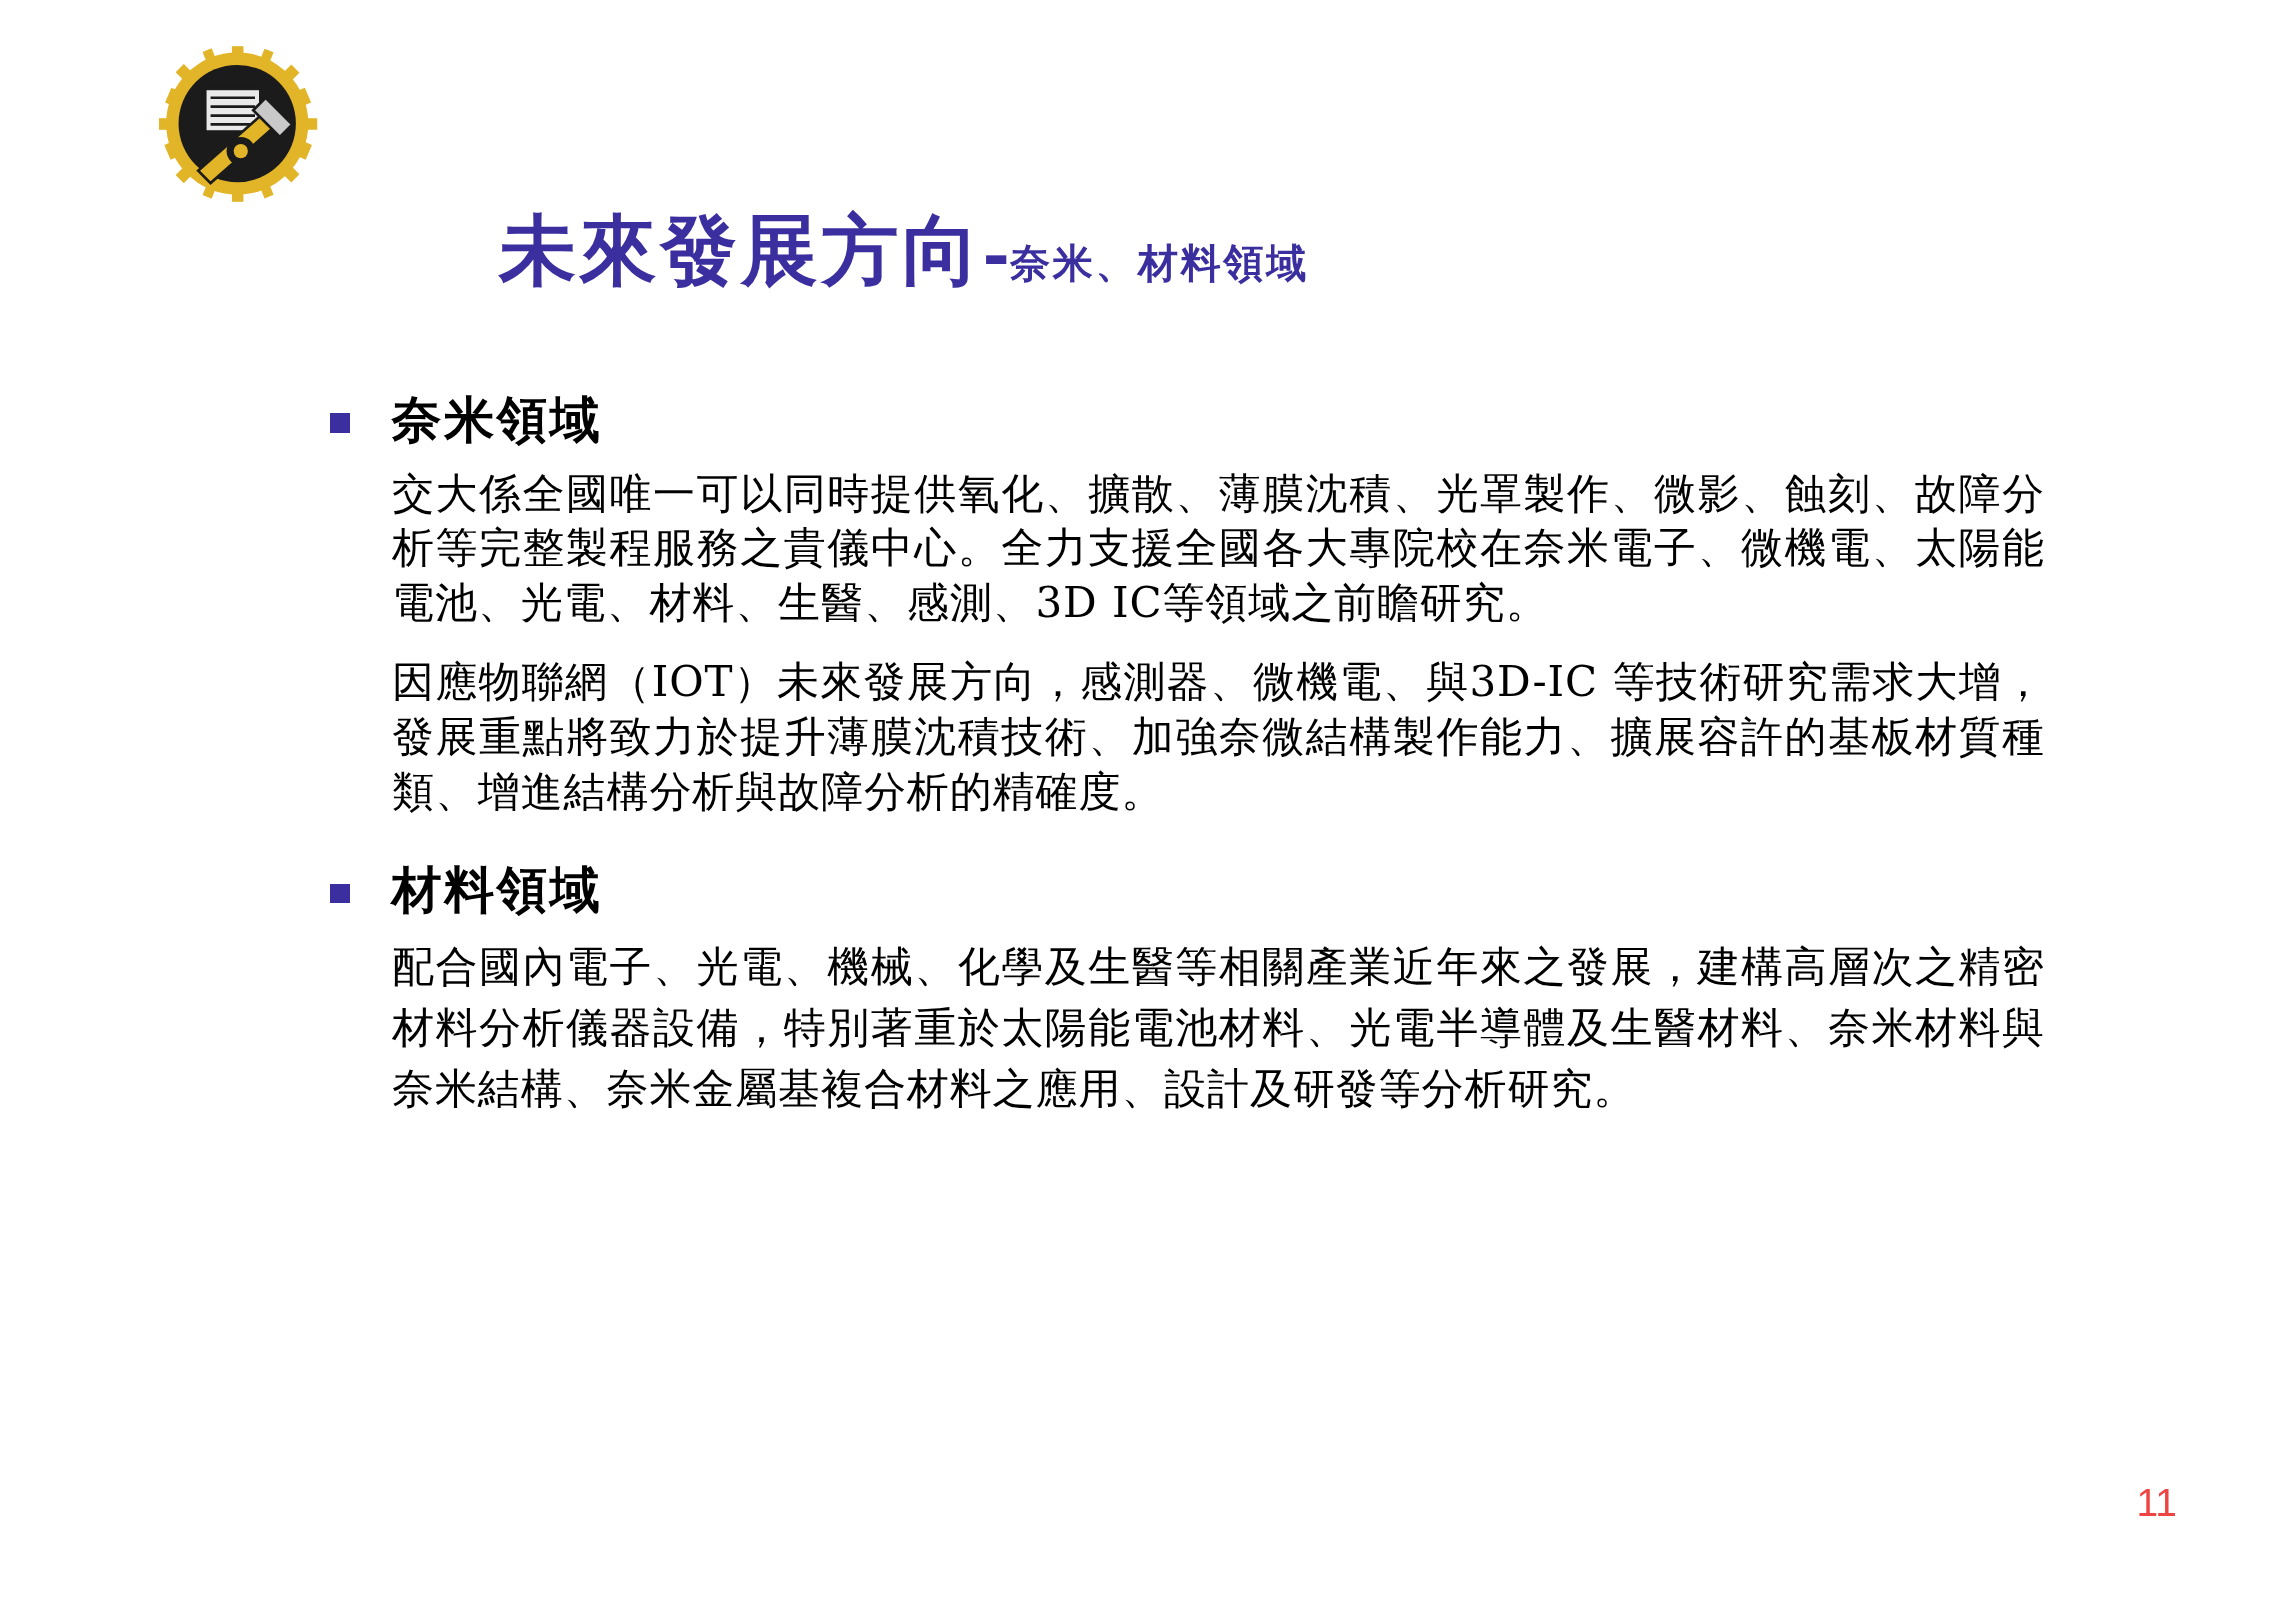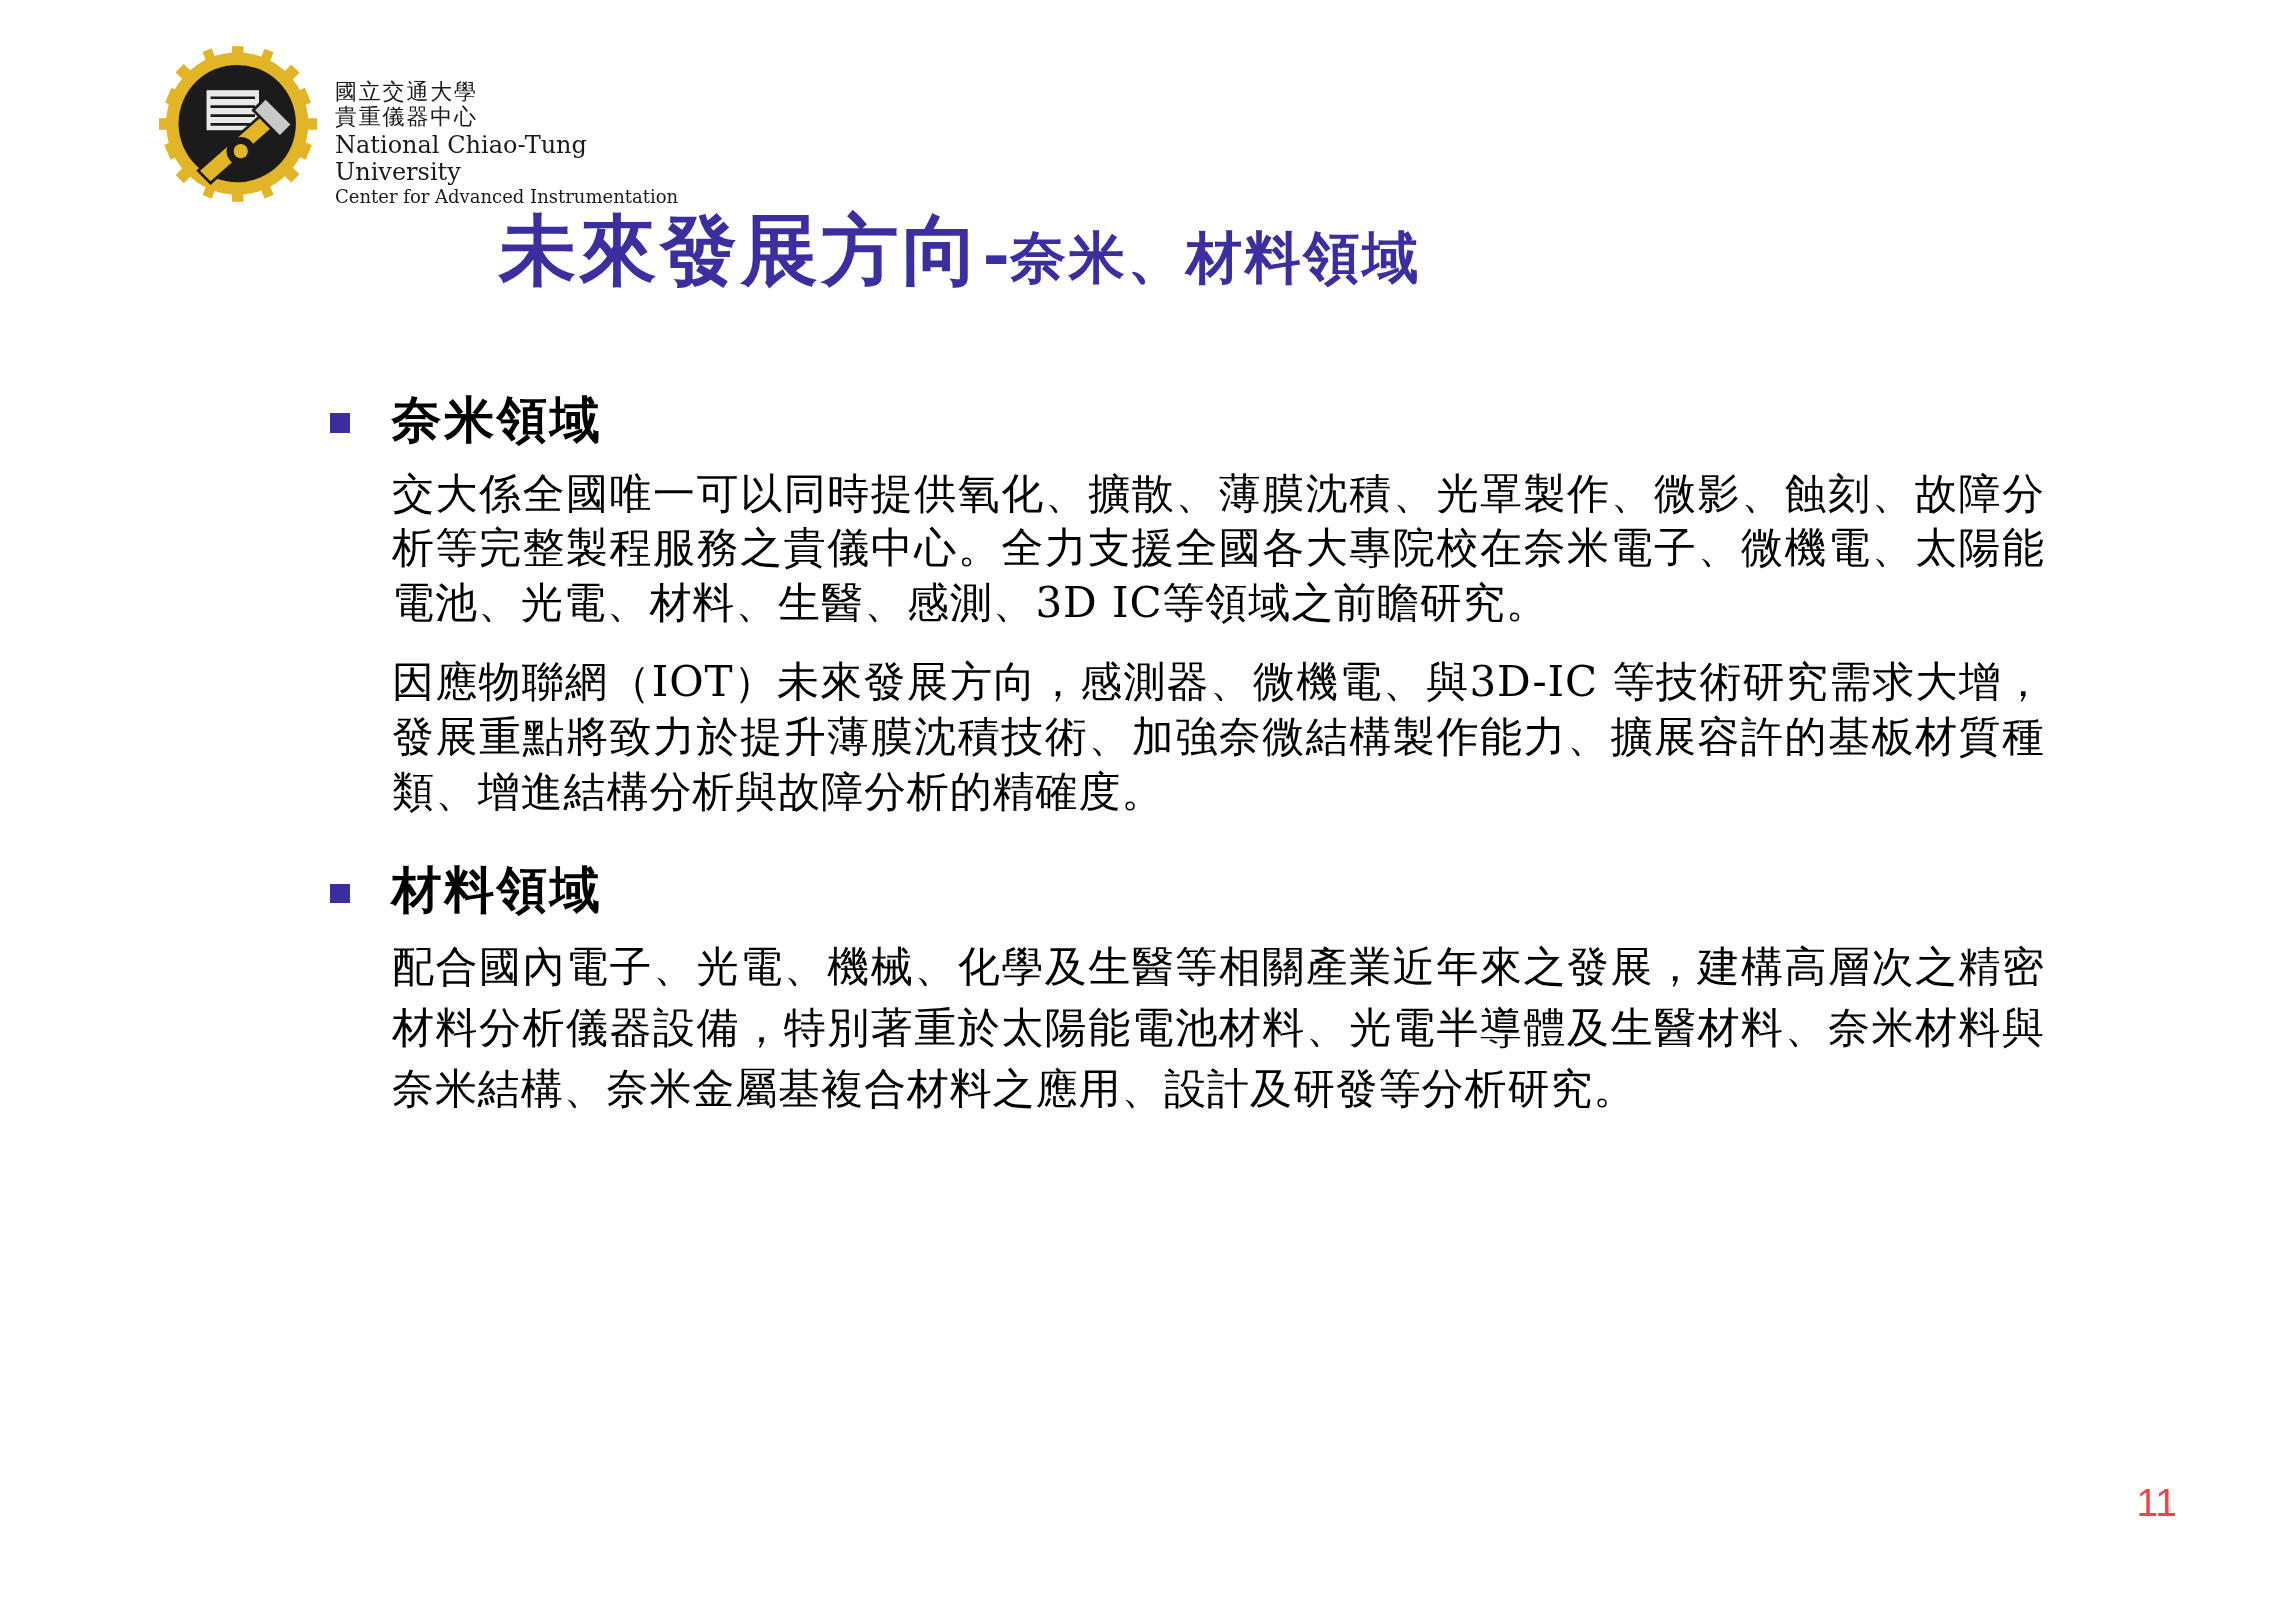--- a/index.html
+++ b/index.html
@@ -73,21 +73,21 @@
     letter-spacing: 3.6px;
   }
   #slide-title .dash {
     font-family: "DejaVu Serif", "Liberation Serif", serif;
     font-weight: bold;
     font-size: 66px;
   }
   #slide-title .small {
     font-family: Liberation Mono, monospace;
     font-weight: bold;
-    font-size: 56px;
+    font-size: 40px;
     letter-spacing: 2.7px;
   }
 
   
   #content {
     position: absolute;
     left: 330px;
     top: 392px;
     width: 1738px;
   }
@@ -179,26 +179,20 @@
           <line x1="58" y1="78" x2="108" y2="78"></line>
           <line x1="58" y1="88" x2="108" y2="88"></line>
         </g>
         <path d="M44 140 L128 66 L142 80 L58 154 Z" fill="#e2b528" stroke="#1b1b1b" stroke-width="3"></path>
         <path d="M120 58 L150 88 L136 102 L106 72 Z" fill="#c9c9c9" stroke="#1b1b1b" stroke-width="3"></path>
         <circle cx="92" cy="118" r="16" fill="#1b1b1b"></circle>
         <circle cx="92" cy="118" r="8" fill="#e2b528"></circle>
       </g>
     </svg>
   </div>
-  <div id="logo-text">
-    <span class="zh">國立交通大學</span>
-    <span class="zh">貴重儀器中心</span>
-    <span class="en1">National Chiao-Tung University</span>
-    <span class="en2">Center for Advanced Instrumentation</span>
-  </div>
 </div>
 
 <div id="slide-title">
   <span class="big">未來發展方向</span><span class="dash">-</span><span class="small">奈米、材料領域</span>
 </div>
 
 <div id="content">
 
   <div class="section">
     <div class="section-head">

